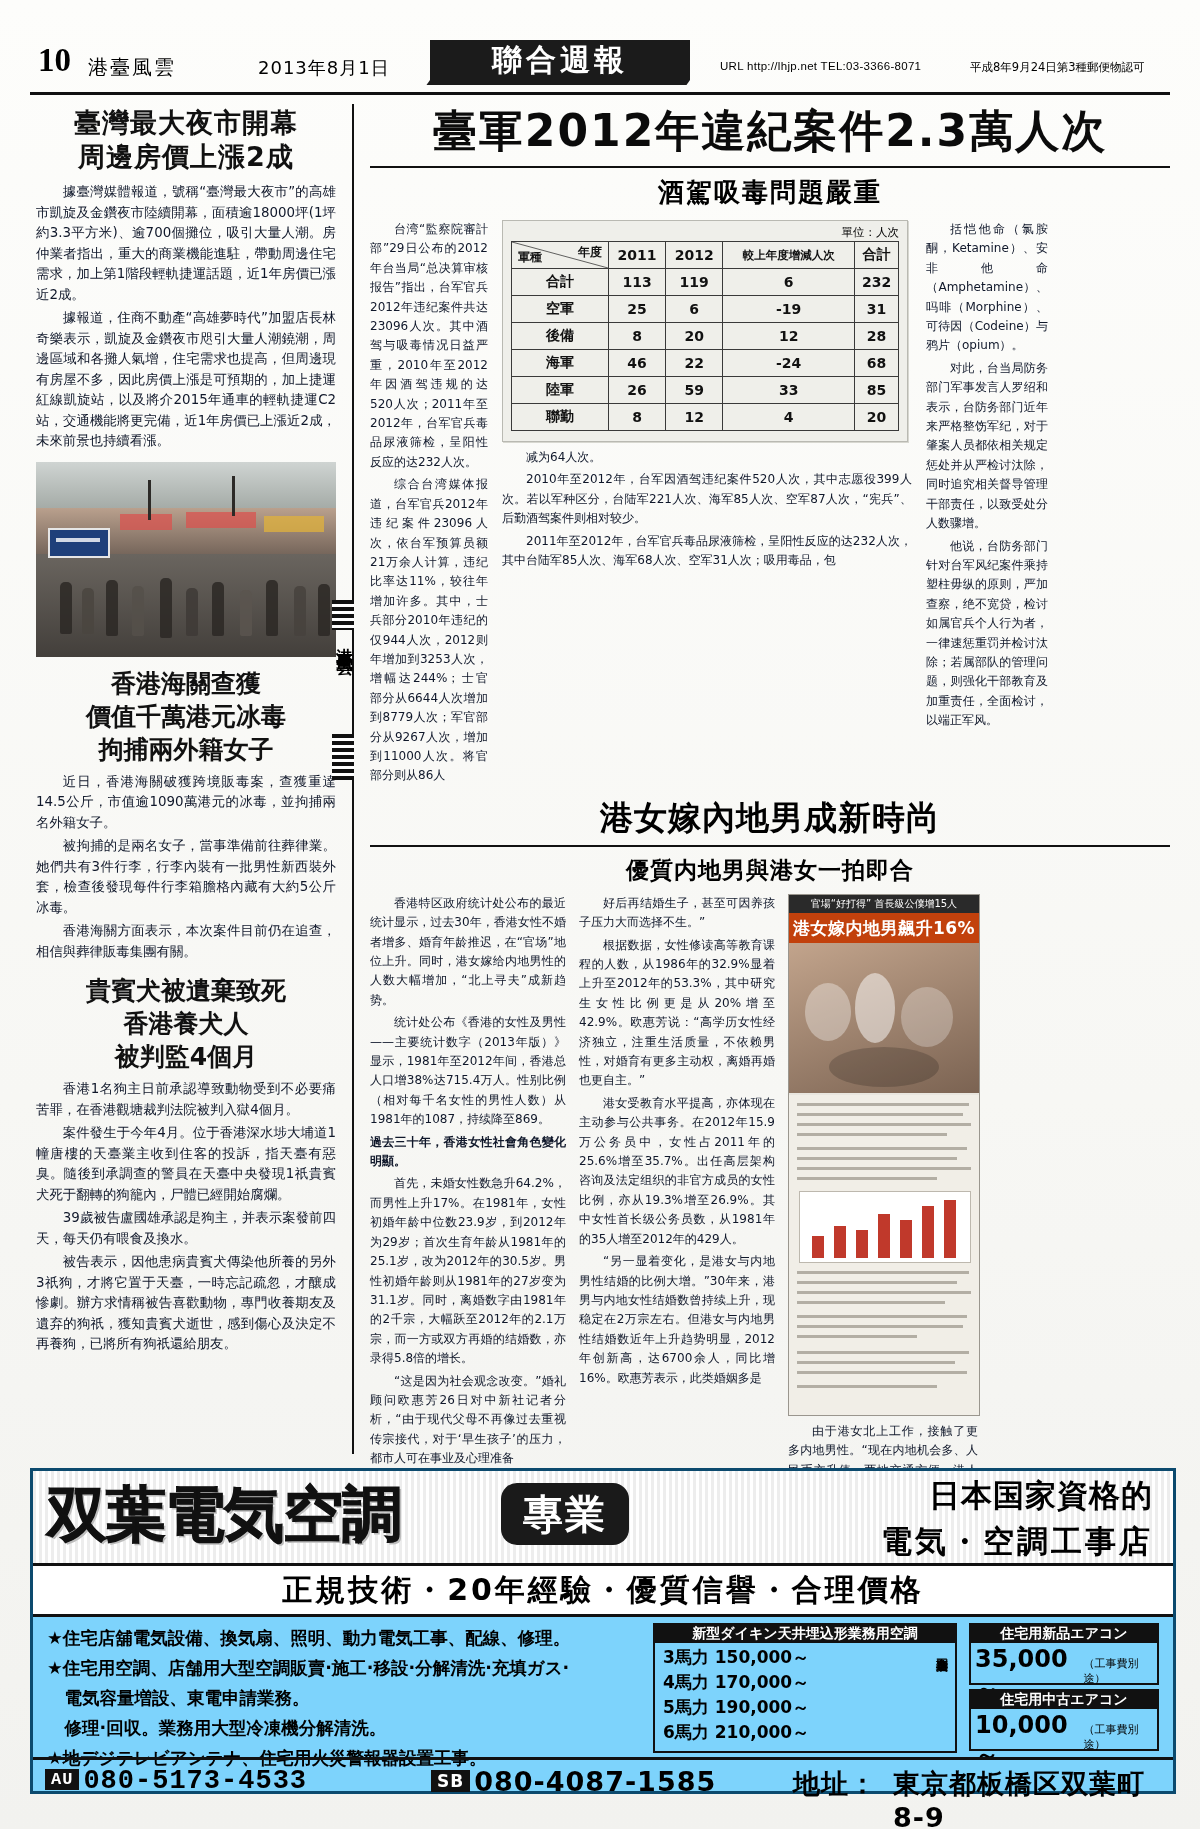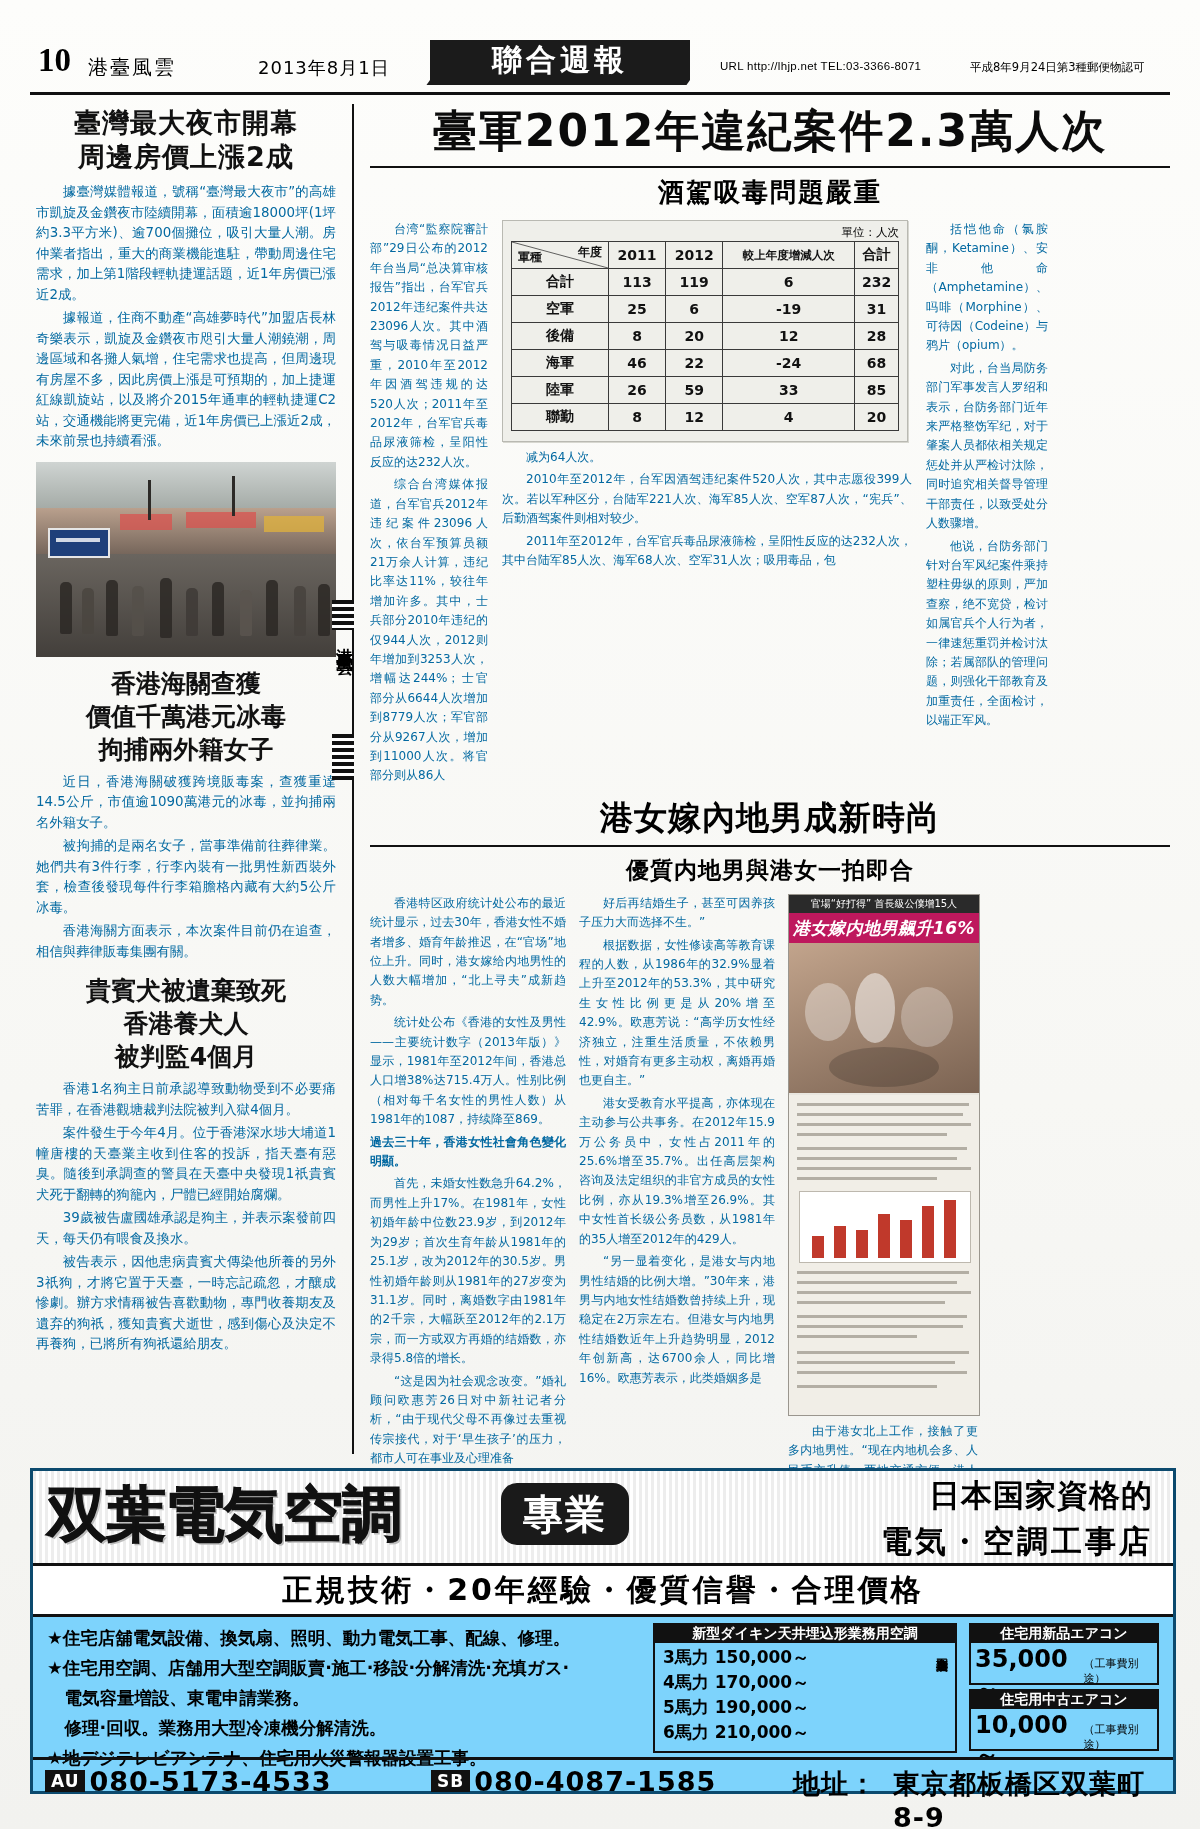--- a/index.html
+++ b/index.html
@@ -21,21 +21,21 @@
     transform:skewX(-35deg);transform-origin:left top;}
   .url{position:absolute;left:690px;top:20px;font-size:11.5px;letter-spacing:.3px;font-family:"Liberation Sans",sans-serif;}
   .postnote{position:absolute;left:940px;top:20px;font-size:11.5px;}
   .rule-top{position:absolute;left:30px;top:92px;width:1140px;height:3px;background:#111;}
   
   .colA{position:absolute;left:36px;top:104px;width:300px;}
   .vline1{position:absolute;left:352px;top:104px;width:2px;height:1350px;background:#111;}
   .colBig{position:absolute;left:370px;top:104px;width:800px;}
   
   .hl{font-family:"DejaVu Sans",sans-serif;font-weight:bold;text-align:center;color:#111;}
-  .bodytext{font-size:13.4px;line-height:20.5px;text-align:justify;color:#0369a1;
+  .bodytext{font-size:13.4px;line-height:20.5px;text-align:justify;color:#0f172a;
      font-family:"DejaVu Sans",sans-serif;text-indent:2em;margin:0 0 3px 0;}
   .bodytext.small{font-size:12px;line-height:19.4px;}
   
   .a1h{font-size:27px;line-height:34px;letter-spacing:1px;margin:2px 0 8px;}
   .a2h{font-size:25px;line-height:33px;margin:10px 0 6px;}
   .a3h{font-size:25px;line-height:33px;margin:12px 0 6px;}
   
   .photo{position:relative;width:300px;height:195px;margin:10px 0 8px;overflow:hidden;
     background:#8d8f88;}
   .ph-sky{position:absolute;left:0;top:0;width:300px;height:58px;background:linear-gradient(180deg,#cfd4d2,#9aa19c);}
@@ -69,22 +69,22 @@
   
   .s1right{font-size:13px;line-height:19.6px;text-align:justify;}
   
   .s2head{font-size:33px;line-height:42px;letter-spacing:1px;text-align:center;font-weight:bold;margin-top:8px;}
   .s2sub{font-size:23px;letter-spacing:1px;text-align:center;font-weight:bold;margin-top:8px;}
   .s2wrap{display:flex;gap:13px;margin-top:8px;}
   
   .clip{position:relative;width:190px;height:520px;background:#e9e6df;border:1px solid #9a968e;overflow:hidden;}
   .clip-top{position:absolute;left:0;top:0;width:190px;height:18px;background:#2a2a2a;color:#fff;font-size:10px;
     text-align:center;line-height:18px;}
-  .clip-title{position:absolute;left:0;top:18px;width:190px;height:30px;background:#be185d;color:#fff;
-    font-size:17px;font-weight:bold;text-align:center;line-height:30px;letter-spacing:.5px;font-style:italic;}
+  .clip-title{position:absolute;left:0;top:18px;width:190px;height:30px;background:#c2410c;color:#fff;
+    font-size:17px;font-weight:bold;text-align:center;line-height:30px;letter-spacing:.5px;}
   .clip-photo{position:absolute;left:0;top:48px;width:190px;height:150px;background:linear-gradient(160deg,#c2a48c,#7b6352);}
   .clip-photo .blob{position:absolute;border-radius:50%;background:rgba(255,255,255,.35);}
   .clip-body{position:absolute;left:0;top:200px;width:190px;height:320px;background:#f1eee7;}
   .clip-line{position:absolute;left:8px;height:3px;background:#b3aea4;}
   .clip-chart{position:absolute;left:10px;top:96px;width:170px;height:70px;background:#fff;border:1px solid #bdb8ae;}
   .clip-bar{position:absolute;bottom:4px;width:12px;background:#c0392b;}
   
   .vstrip{position:absolute;left:330px;top:600px;width:30px;height:180px;}
   .vstrip .txt{position:absolute;left:4px;top:34px;writing-mode:vertical-rl;font-size:17px;letter-spacing:4px;font-weight:bold;}
   .vstrip .bars{position:absolute;left:2px;top:0;width:22px;height:30px;
@@ -394,21 +394,21 @@
       <div class="price-box" style="left:936px;top:72px;width:186px;height:58px;">
         <div class="pb-title">住宅用中古エアコン</div>
         <div style="display:flex;align-items:baseline;padding:2px 4px;">
           <span style="font-size:24px;font-weight:bold;">10,000～</span>
           <span style="font-size:11px;margin-left:3px;">（工事費別途）</span>
         </div>
       </div>
     </div>
 
     <div class="adv-foot">
-      <div class="t" style="left:12px;">
+      <div class="t" style="left:12px;font-family:Liberation Mono, monospace;">
         <span class="tag">AU</span><span>080-5173-4533</span>
       </div>
       <div class="t" style="left:398px;">
         <span class="tag">SB</span><span>080-4087-1585</span>
       </div>
       <div class="t" style="left:760px;">地址：</div>
       <div class="t" style="left:860px;">東京都板橋区双葉町8-9</div>
     </div>
   </div>
 </div>

